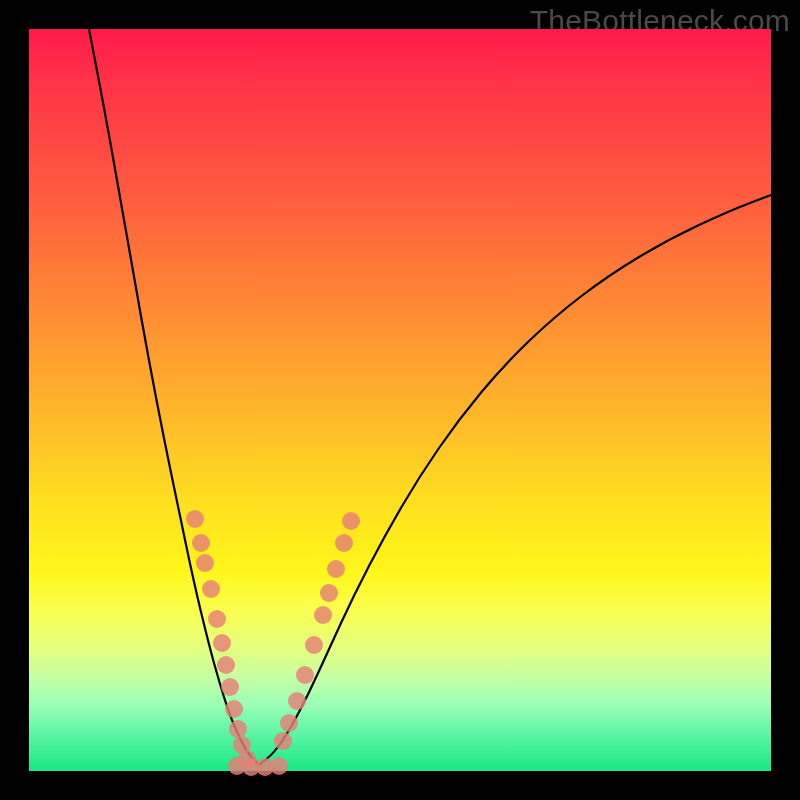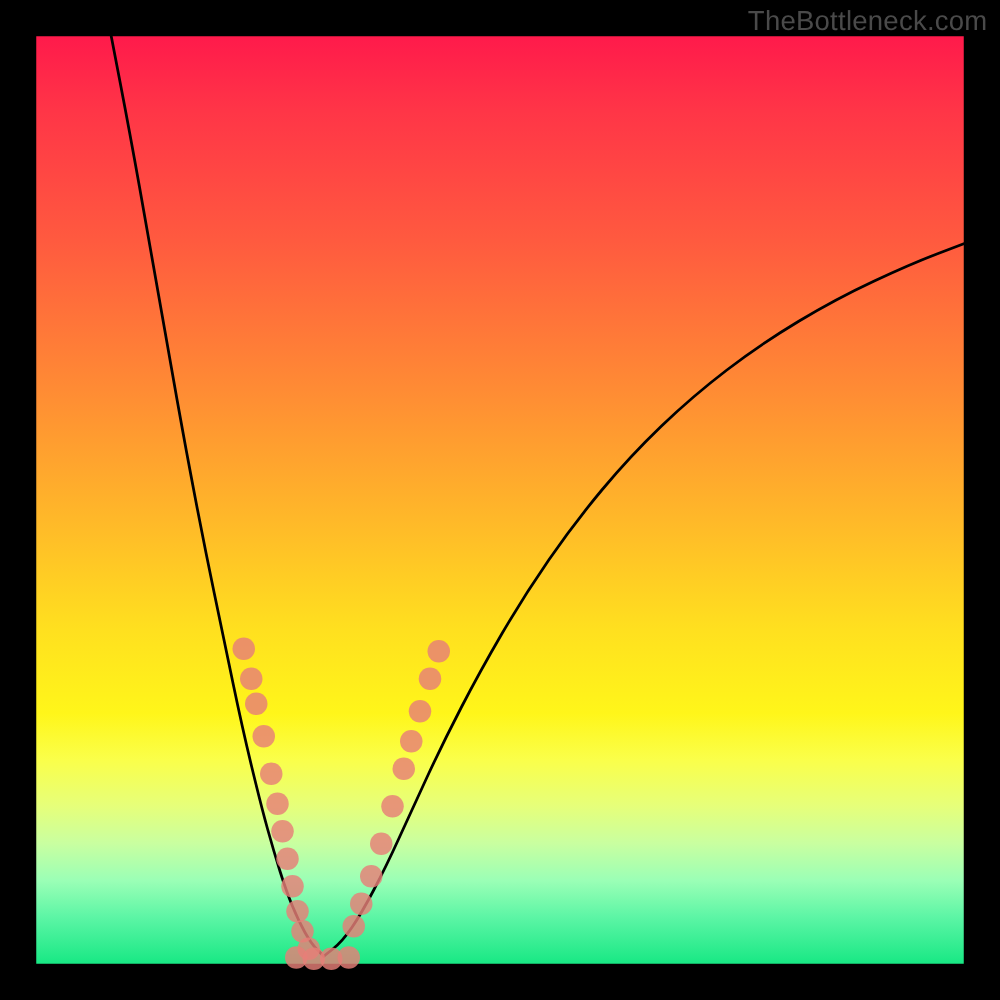--- a/index.html
+++ b/index.html
@@ -39,21 +39,21 @@
       #9bffb6 91%,
       #5cf5a5 95%,
       #18e884 100%
     );
   }
   .watermark {
     position: absolute;
     top: 4px;
     right: 10px;
     color: #4a4a4a;
-    font-size: 22px;
+    font-size: 30px;
     font-weight: 500;
     letter-spacing: 0.2px;
     user-select: none;
     text-align: right;
   }
   svg.curves {
     position: absolute;
     left: 0;
     top: 0;
     width: 742px;

